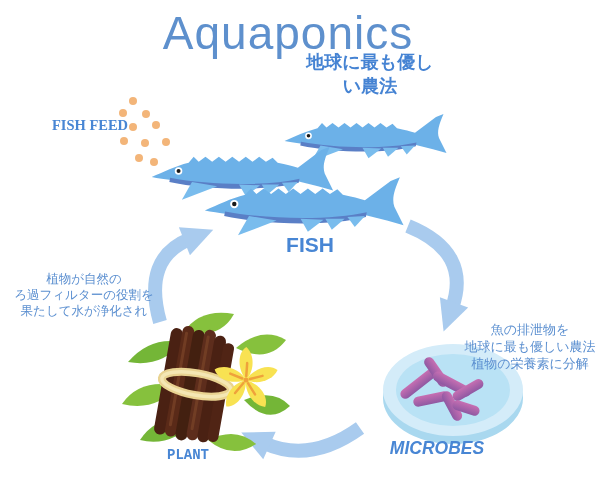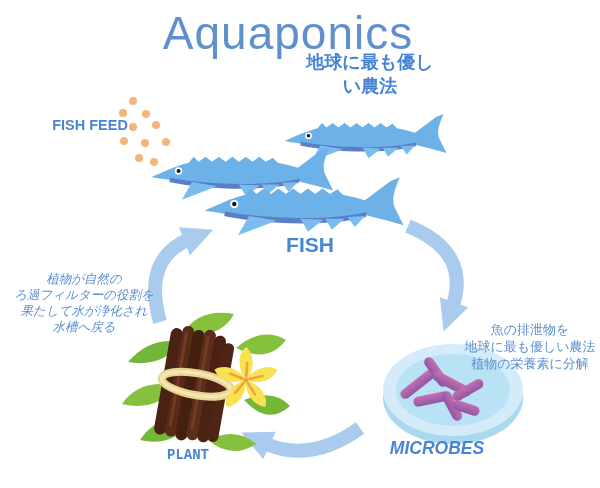--- a/index.html
+++ b/index.html
@@ -11,27 +11,27 @@
   .title{
     left:0;top:6px;width:556px;text-align:center;
     font-size:46px;font-weight:400;color:#5e90cd;letter-spacing:1px;
     padding-left:20px;box-sizing:border-box;
   }
   .subtitle{
     left:300px;top:50px;width:140px;text-align:center;
     font-size:18px;font-weight:bold;color:#4583d3;
   }
   .node-label{font-weight:bold;color:#4886d4;text-align:center;}
-  .lbl-fishfeed{left:44px;top:117px;width:92px;font-size:14.5px;}
+  .lbl-fishfeed{left:44px;top:117px;width:92px;font-size:14.5px;font-family:Liberation Serif, serif;}
   .lbl-fish{left:272px;top:233px;width:76px;font-size:21px;}
   .lbl-microbes{left:381px;top:438px;width:112px;font-size:17.5px;font-style:italic;}
   .lbl-plant{left:150px;top:447px;width:76px;font-size:14px;font-family:Liberation Mono, monospace;}
   .note{color:#5b8fd0;text-align:center;font-weight:500;}
   .note .line{display:block;}
-  .note-left{left:8px;top:271px;width:152px;font-size:12.5px;line-height:16px;font-style:italic;}
+  .note-left{left:8px;top:271px;width:152px;font-size:12.5px;line-height:16px;}
   .note-right{left:462px;top:291px;width:136px;font-size:13px;line-height:17px;margin-top:30px;}
   svg.diagram{position:absolute;left:0;top:0;}
 </style>
 </head>
 <body>
 
 <div class="canvas">
 
   <svg class="diagram" width="600" height="488" viewBox="0 0 600 488">
     <defs>
@@ -145,21 +145,20 @@
 
   <div class="abs node-label lbl-fishfeed">FISH FEED</div>
   <div class="abs node-label lbl-fish">FISH</div>
   <div class="abs node-label lbl-microbes">MICROBES</div>
   <div class="abs node-label lbl-plant">PLANT</div>
 
   <div class="abs note note-left">
     <span class="line">植物が自然の</span>
     <span class="line">ろ過フィルターの役割を</span>
     <span class="line">果たして水が浄化され</span>
-    <span class="line">水槽へ戻る</span>
   </div>
 
   <div class="abs note note-right">
     <span class="line">魚の排泄物を</span>
     <span class="line">地球に最も優しい農法</span>
     <span class="line">植物の栄養素に分解</span>
   </div>
 
 </div>
 

